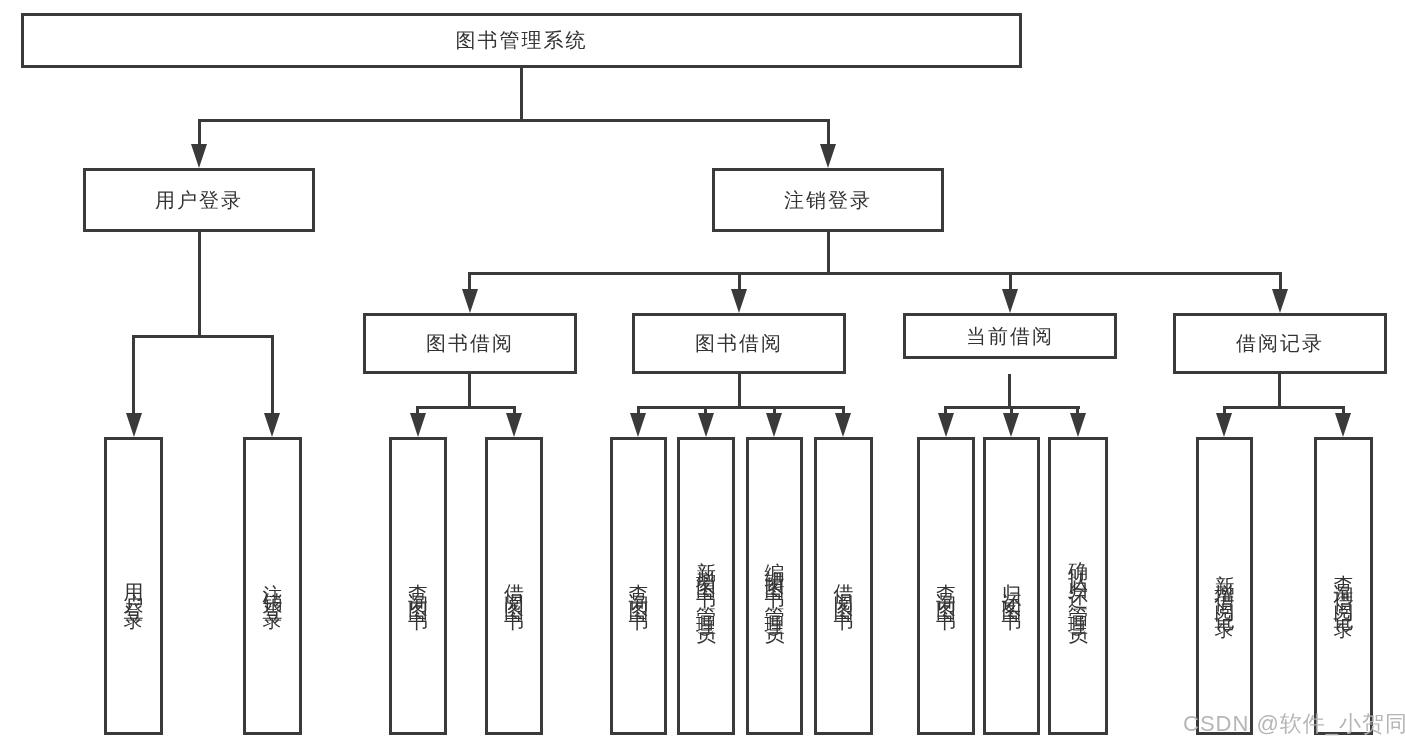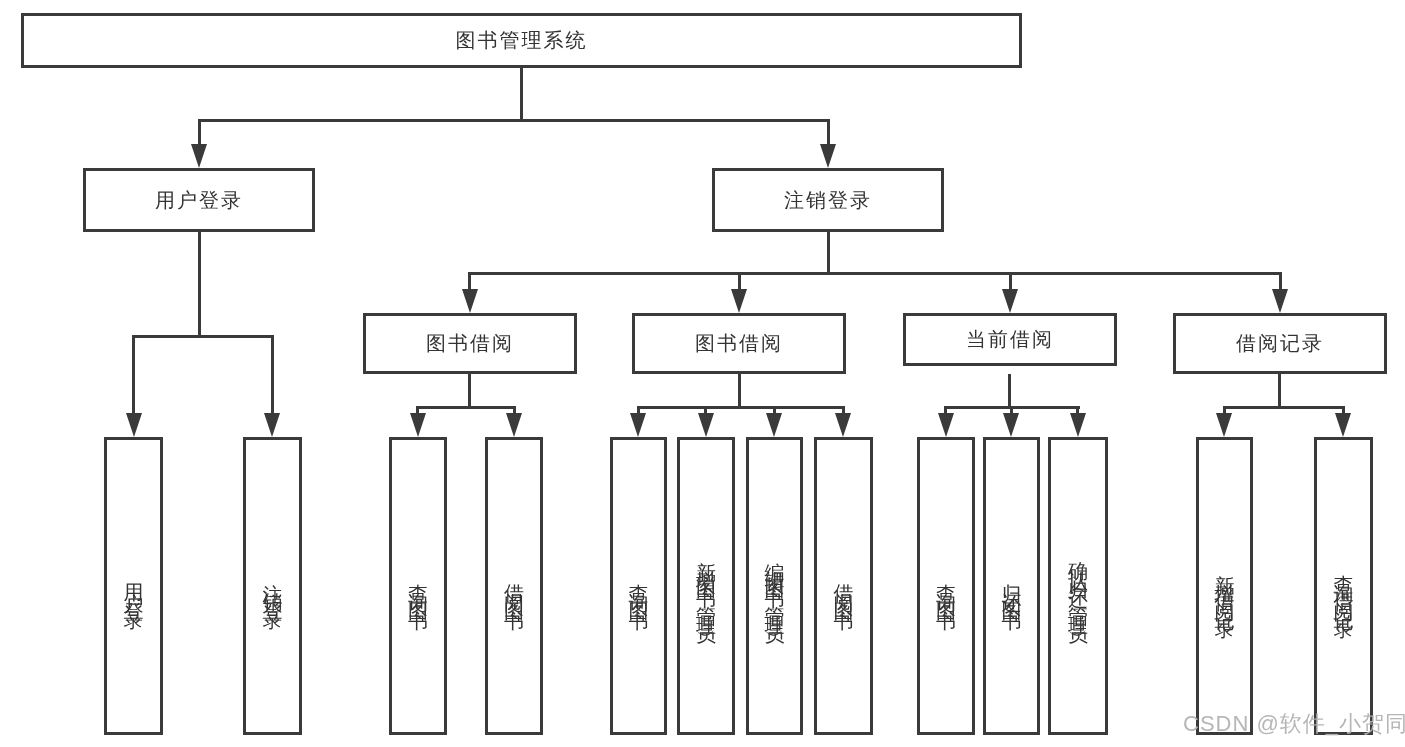--- a/index.html
+++ b/index.html
@@ -73,21 +73,21 @@
   <div class="arrow" style="left:731px;top:289px;"></div>
   <div class="arrow" style="left:1002px;top:289px;"></div>
   <div class="arrow" style="left:1272px;top:289px;"></div>
 
   <div class="box" style="left:363px;top:313px;width:214px;height:61px;">
     <span class="hlabel">图书借阅</span>
   </div>
   <div class="box" style="left:632px;top:313px;width:214px;height:61px;">
     <span class="hlabel">图书借阅</span>
   </div>
-  <div class="box" style="left:903px;top:313px;width:214px;height:53px;">
+  <div class="box" style="left:903px;top:313px;width:214px;height:46px;">
     <span class="hlabel">当前借阅</span>
   </div>
   <div class="box" style="left:1173px;top:313px;width:214px;height:61px;">
     <span class="hlabel">借阅记录</span>
   </div>
 
   <div class="vline" style="left:468px;top:374px;height:34px;"></div>
   <div class="hline" style="left:416px;top:406px;width:100px;"></div>
   <div class="vline" style="left:416px;top:406px;height:10px;"></div>
   <div class="vline" style="left:513px;top:406px;height:10px;"></div>

